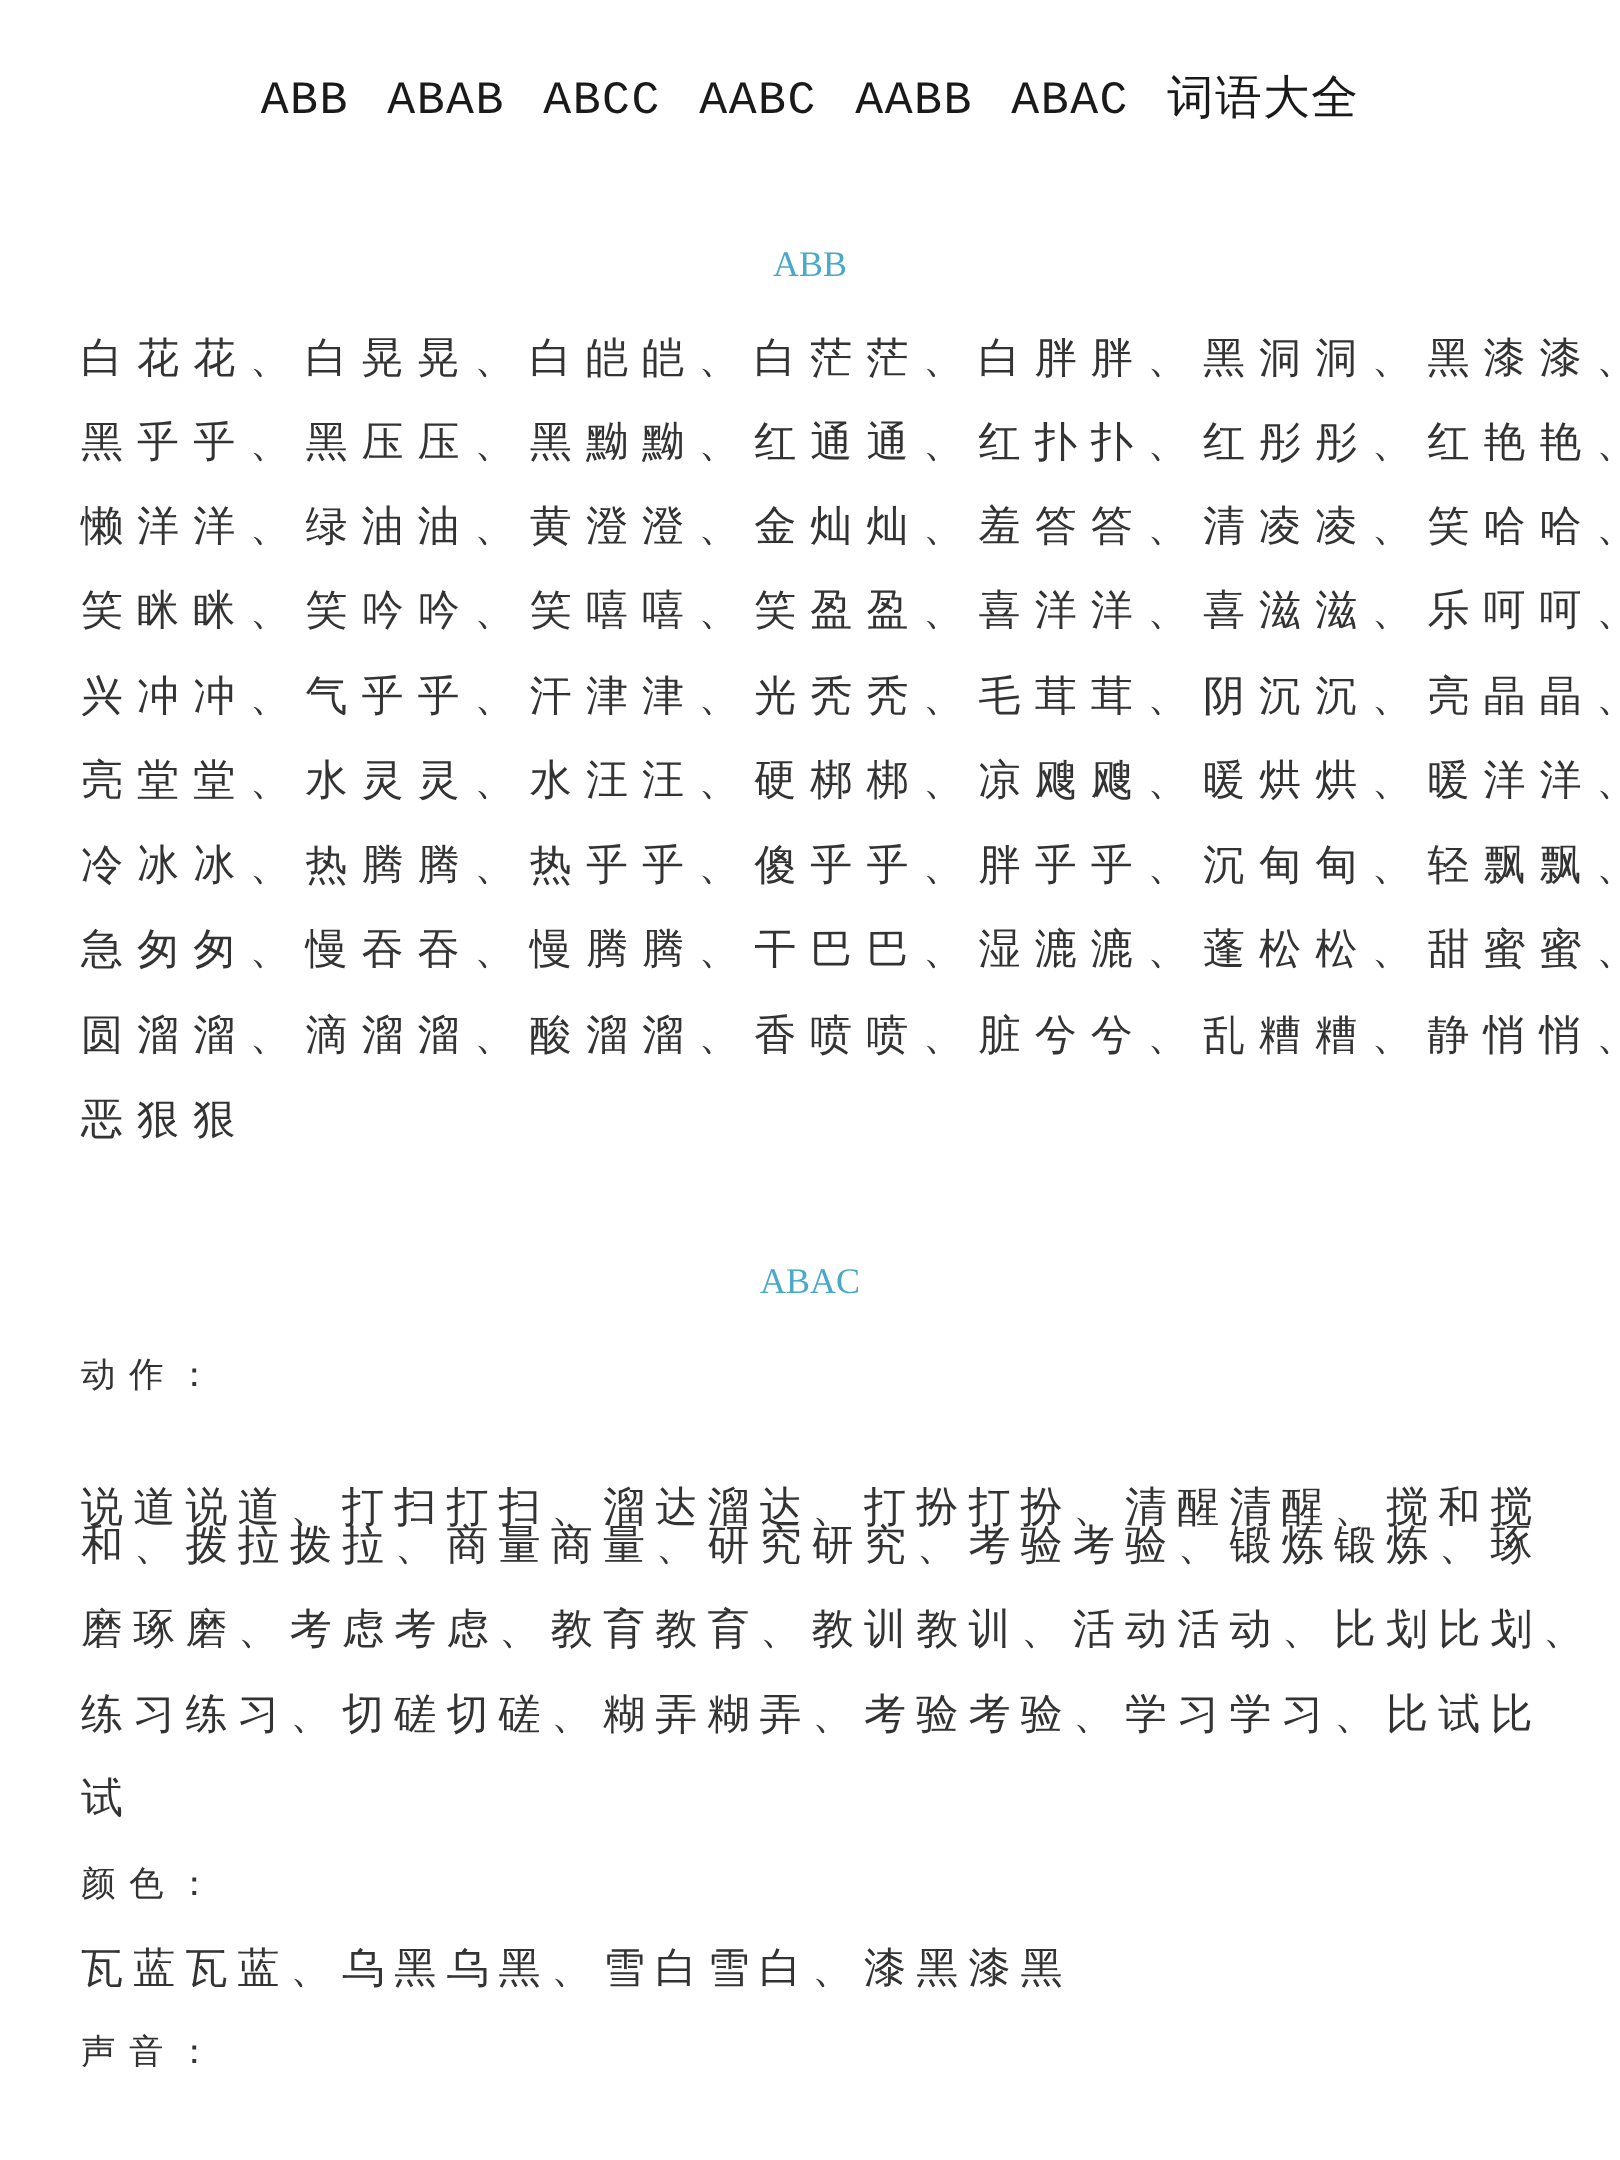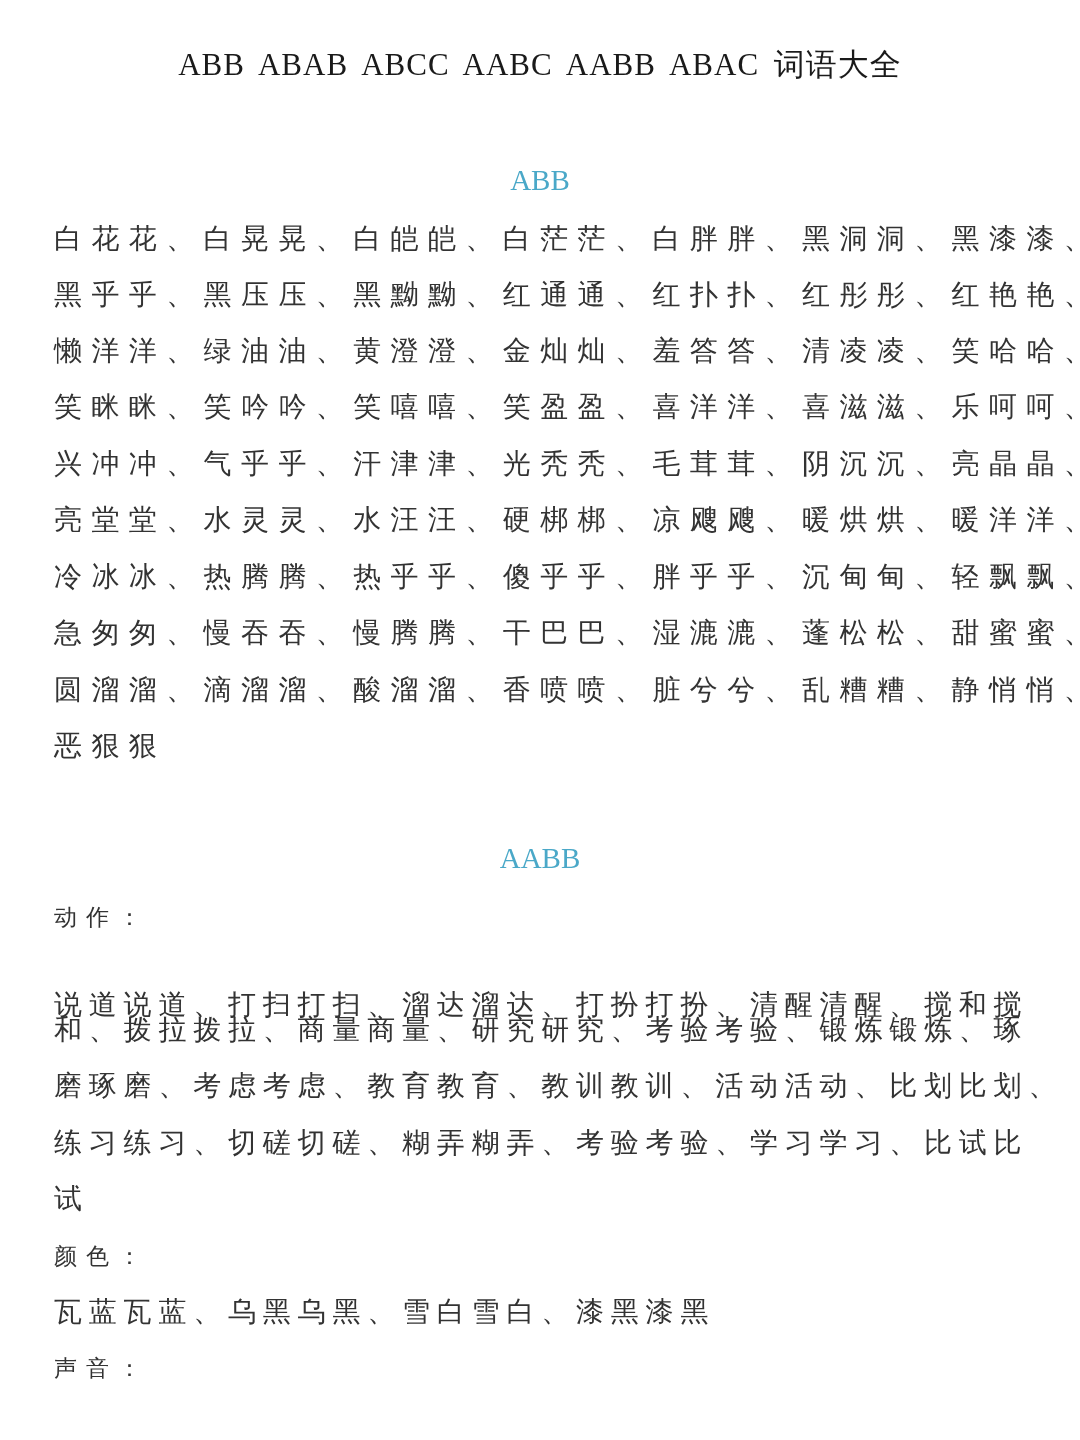--- a/index.html
+++ b/index.html
@@ -14,33 +14,33 @@
       position: relative;
       font-family: "DejaVu Serif", "Liberation Serif", serif;
       color: #2a2a2a;
     }
     .page-title {
       position: absolute;
       top: 44px;
       left: 0;
       width: 1080px;
       text-align: center;
-      font-family: Liberation Serif, serif;
+      font-family: Liberation Mono, monospace;
       font-size: 31px;
       letter-spacing: 1px;
       color: #1a1a1a;
       word-spacing: 6px;
     }
     .section-heading {
       position: absolute;
       left: 0;
       width: 1080px;
       text-align: center;
       font-family: "Liberation Serif", "DejaVu Serif", serif;
-      font-size: 29px;
+      font-size: 24px;
       color: #4aa8c8;
     }
     .line {
       position: absolute;
       left: 54px;
       font-size: 28px;
       letter-spacing: 9.4px;
       white-space: nowrap;
       font-family: "DejaVu Sans", "Liberation Sans", sans-serif;
       font-weight: 300;
@@ -72,21 +72,21 @@
 <div class="line" style="top:275px;">黑乎乎、黑压压、黑黝黝、红通通、红扑扑、红彤彤、红艳艳、</div>
 <div class="line" style="top:331px;">懒洋洋、绿油油、黄澄澄、金灿灿、羞答答、清凌凌、笑哈哈、</div>
 <div class="line" style="top:387px;">笑眯眯、笑吟吟、笑嘻嘻、笑盈盈、喜洋洋、喜滋滋、乐呵呵、</div>
 <div class="line" style="top:444px;">兴冲冲、气乎乎、汗津津、光秃秃、毛茸茸、阴沉沉、亮晶晶、</div>
 <div class="line" style="top:500px;">亮堂堂、水灵灵、水汪汪、硬梆梆、凉飕飕、暖烘烘、暖洋洋、</div>
 <div class="line" style="top:557px;">冷冰冰、热腾腾、热乎乎、傻乎乎、胖乎乎、沉甸甸、轻飘飘、</div>
 <div class="line" style="top:613px;">急匆匆、慢吞吞、慢腾腾、干巴巴、湿漉漉、蓬松松、甜蜜蜜、</div>
 <div class="line" style="top:670px;">圆溜溜、滴溜溜、酸溜溜、香喷喷、脏兮兮、乱糟糟、静悄悄、</div>
 <div class="line" style="top:726px;">恶狠狠</div>
 
-<div class="section-heading" style="top:842px;">AABB</div>
+<div class="section-heading" style="top:842px;">ABAC</div>
 
 <div class="label" style="top:897px;">动作：</div>
 <div class="line abab" style="top:985px;">说道说道、打扫打扫、溜达溜达、打扮打扮、清醒清醒、搅和搅</div>
 <div class="line abab" style="top:1010px;">和、拨拉拨拉、商量商量、研究研究、考验考验、锻炼锻炼、琢</div>
 <div class="line abab" style="top:1066px;">磨琢磨、考虑考虑、教育教育、教训教训、活动活动、比划比划、</div>
 <div class="line abab" style="top:1123px;">练习练习、切磋切磋、糊弄糊弄、考验考验、学习学习、比试比</div>
 <div class="line abab" style="top:1179px;">试</div>
 
 <div class="label" style="top:1236px;">颜色：</div>
 <div class="line abab" style="top:1292px;">瓦蓝瓦蓝、乌黑乌黑、雪白雪白、漆黑漆黑</div>

